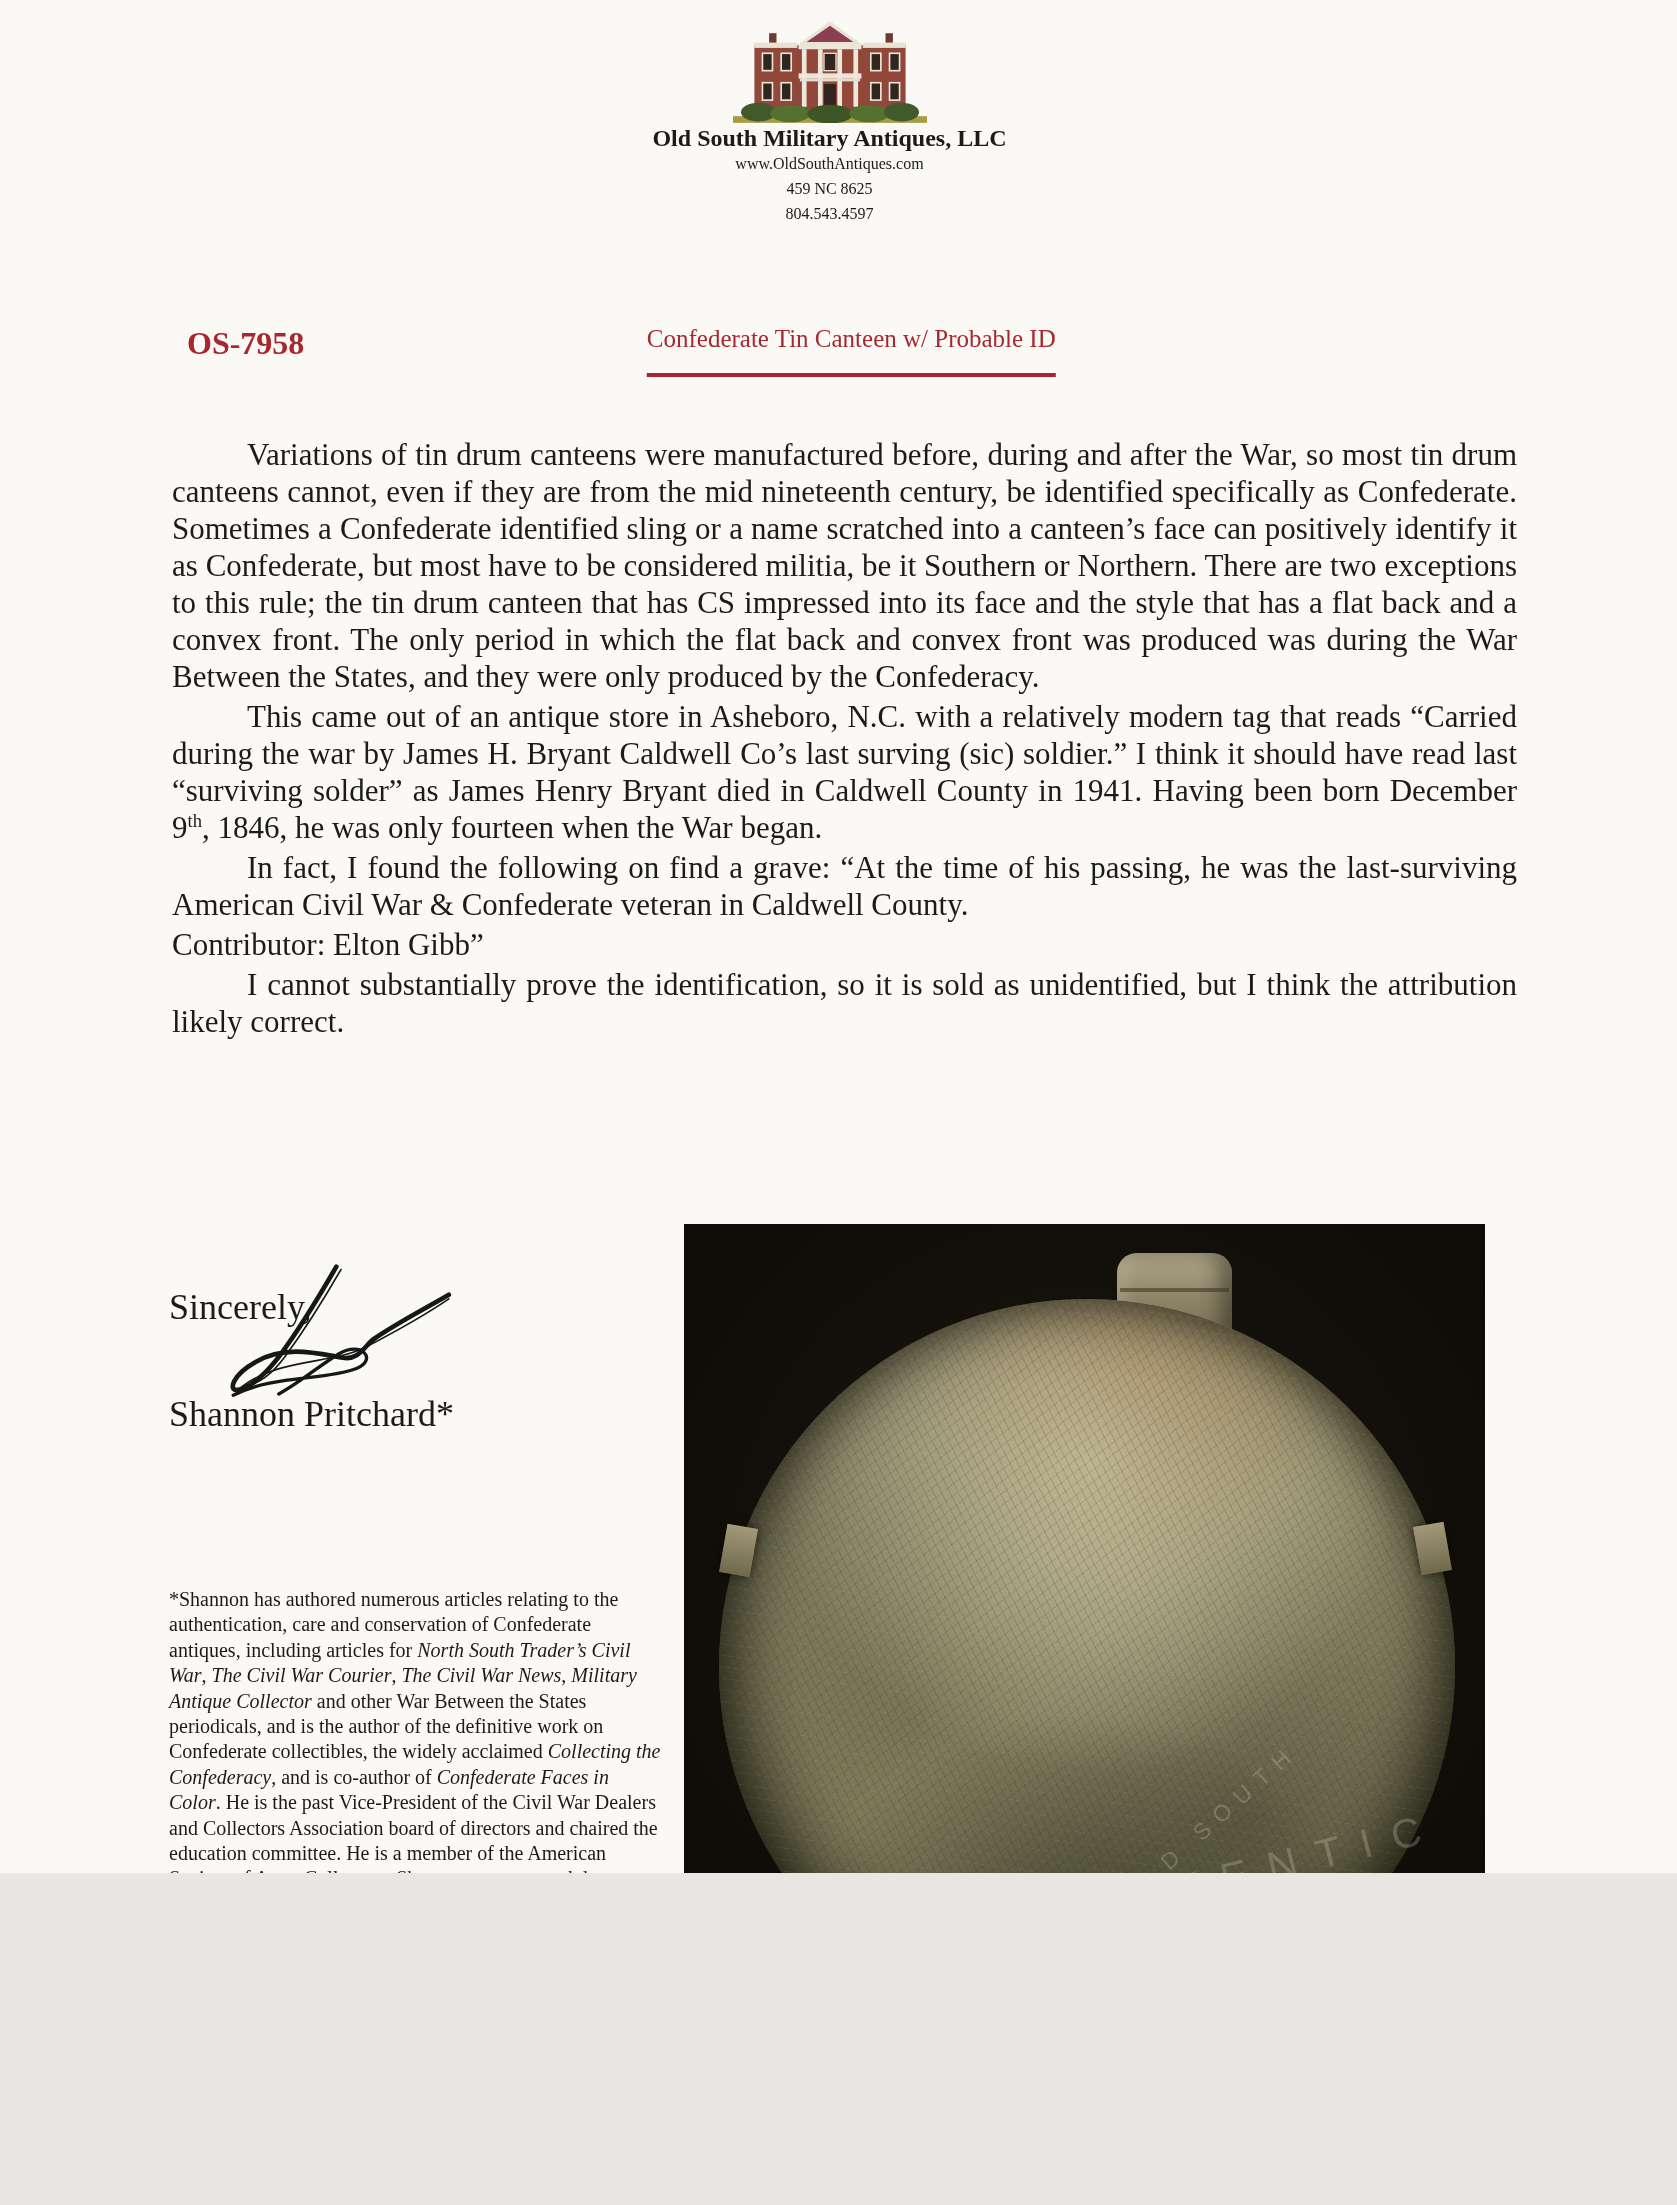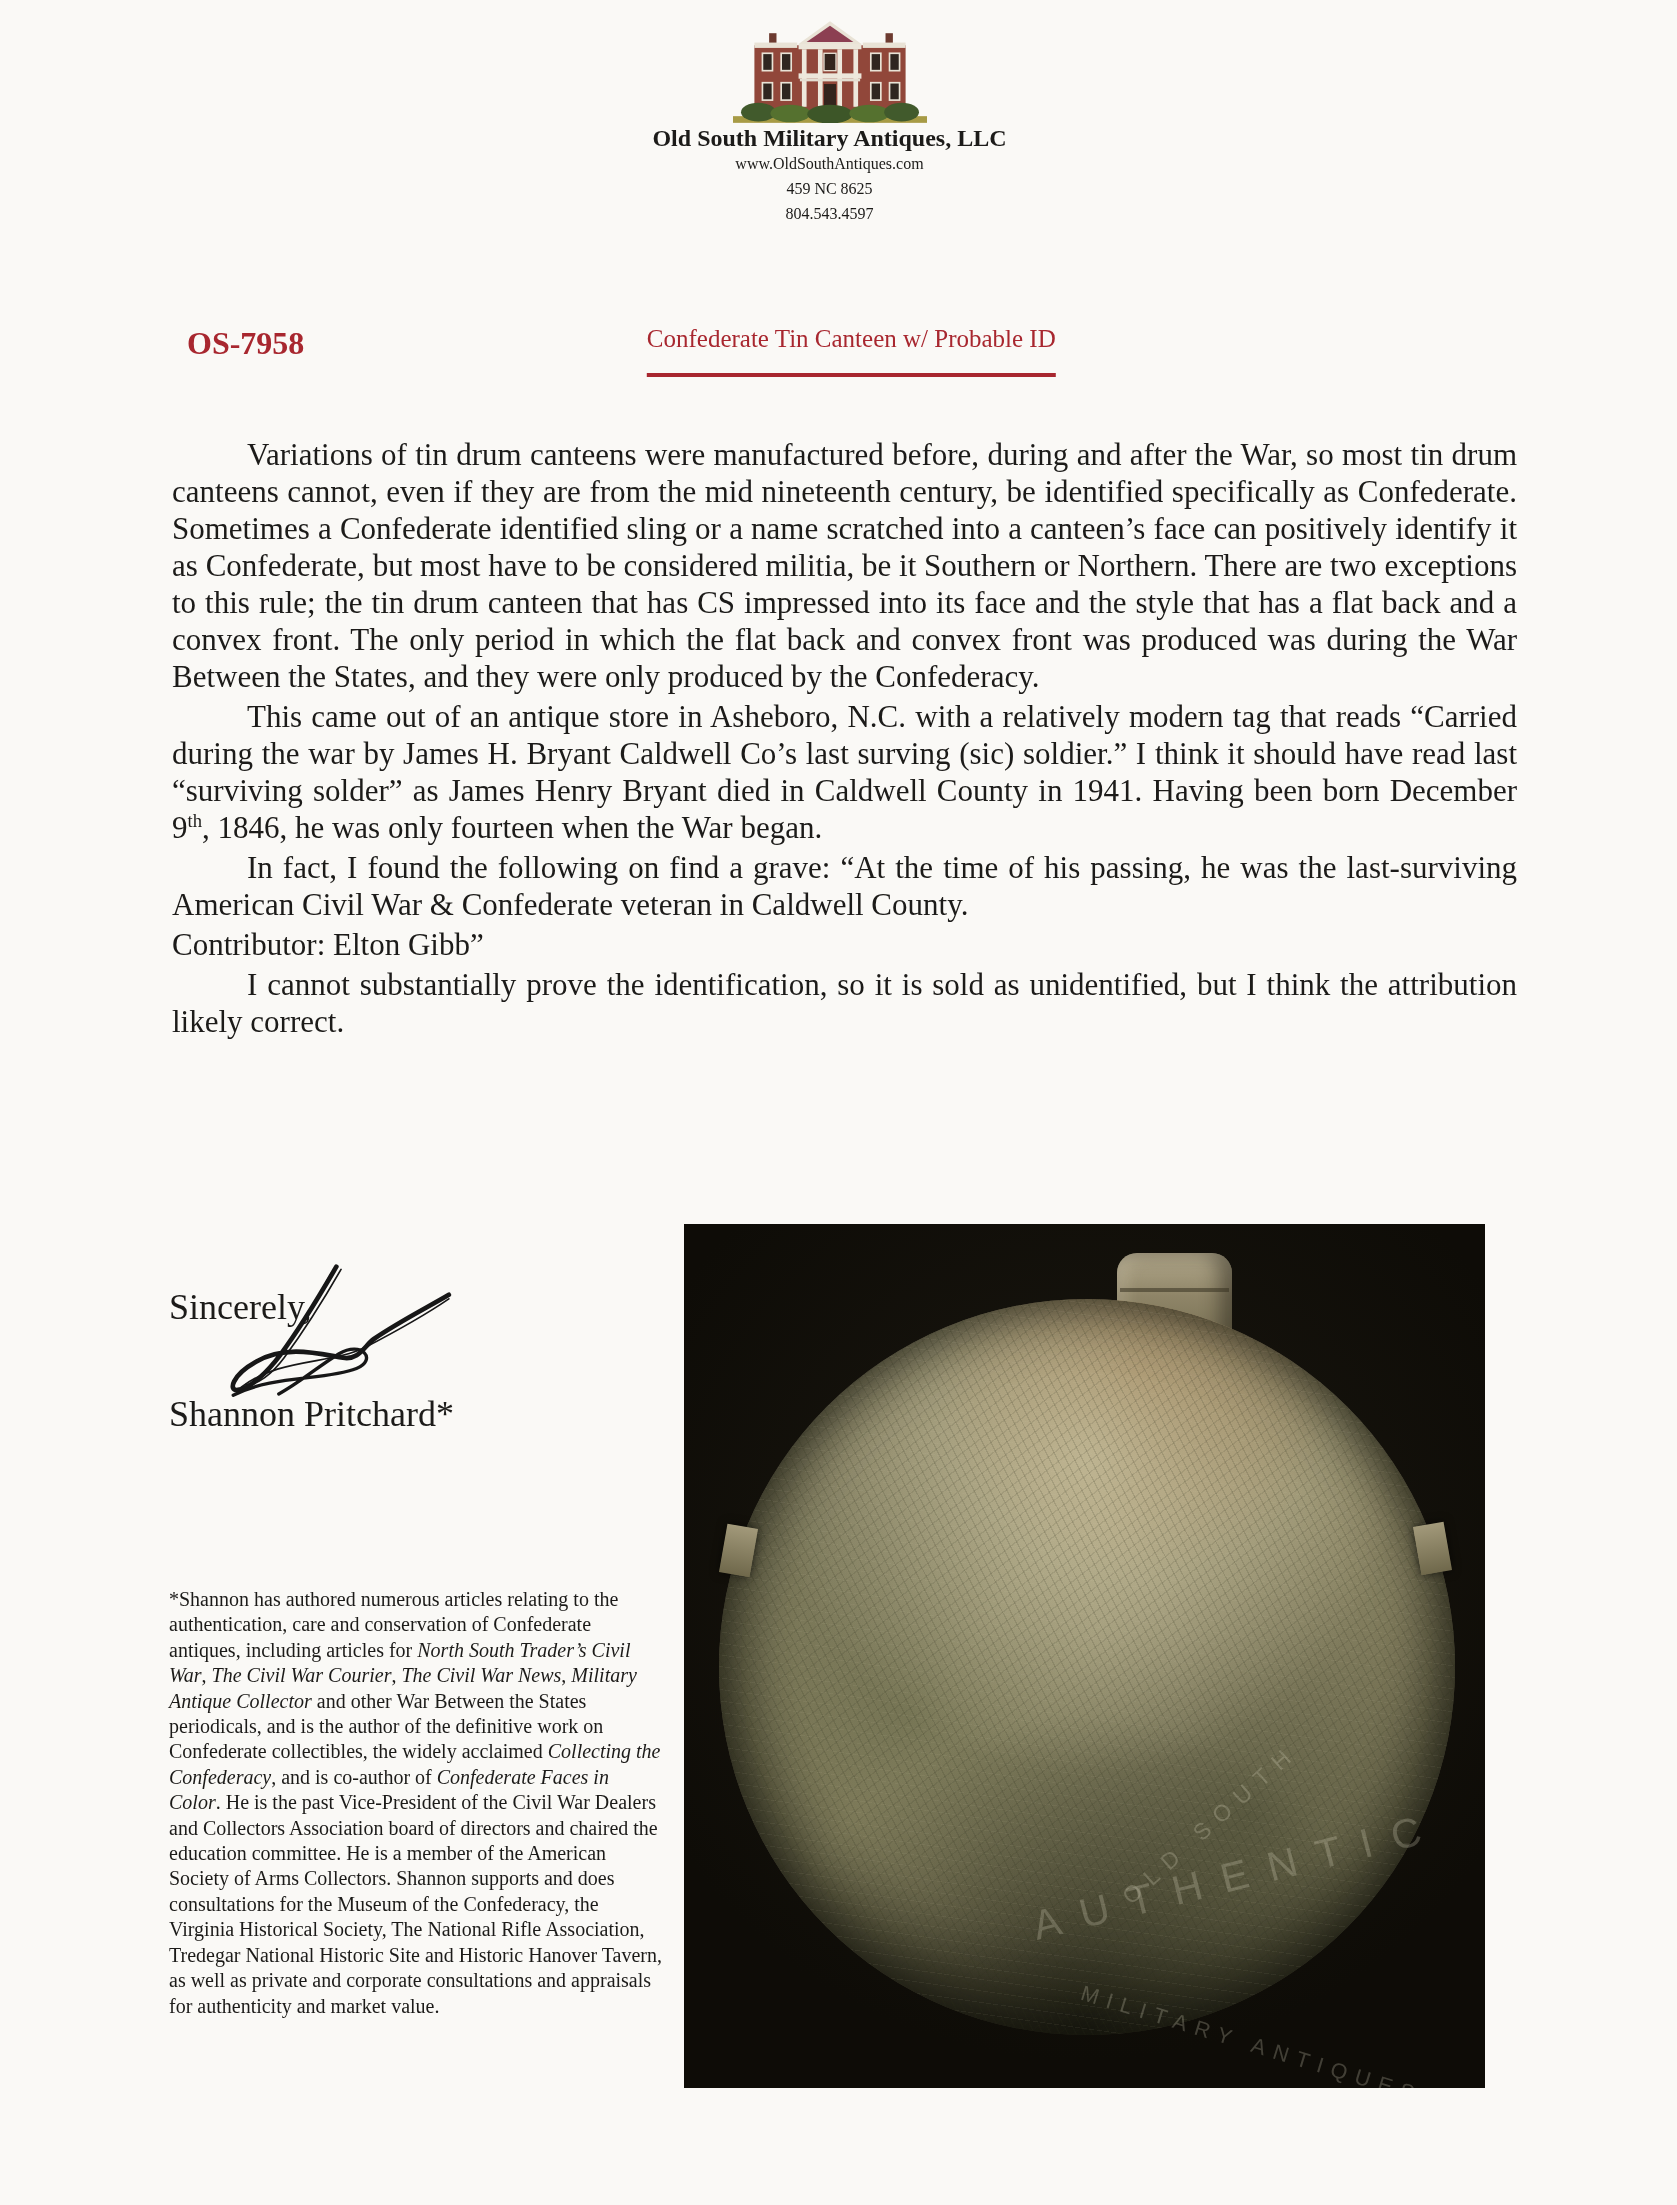--- a/index.html
+++ b/index.html
@@ -1,18 +1,18 @@
 <!DOCTYPE html>
 <html style="--accent: #a8272f;font-size:10.7px"><head>
 <meta charset="utf-8">
 <style>
   html,body{margin:0;padding:0;background:#e9e7e3;}
   .page{
     position:relative;
-    width:1678px;height:2205px;
+    width:1678px;height:1873px;
     background:#faf9f6;
     font-family:"Liberation Serif", serif;
     color:#1c1b19;
     overflow:hidden;
   }
   
   .header{position:absolute;top:17.4px;left:0;width:1659px;text-align:center;}
   .logo{display:block;margin:0 auto 2.7px auto;}
   .company{font-size:24px;font-weight:bold;line-height:25.4px;}
   .hline{font-size:16px;font-weight:normal;line-height:25px;}

